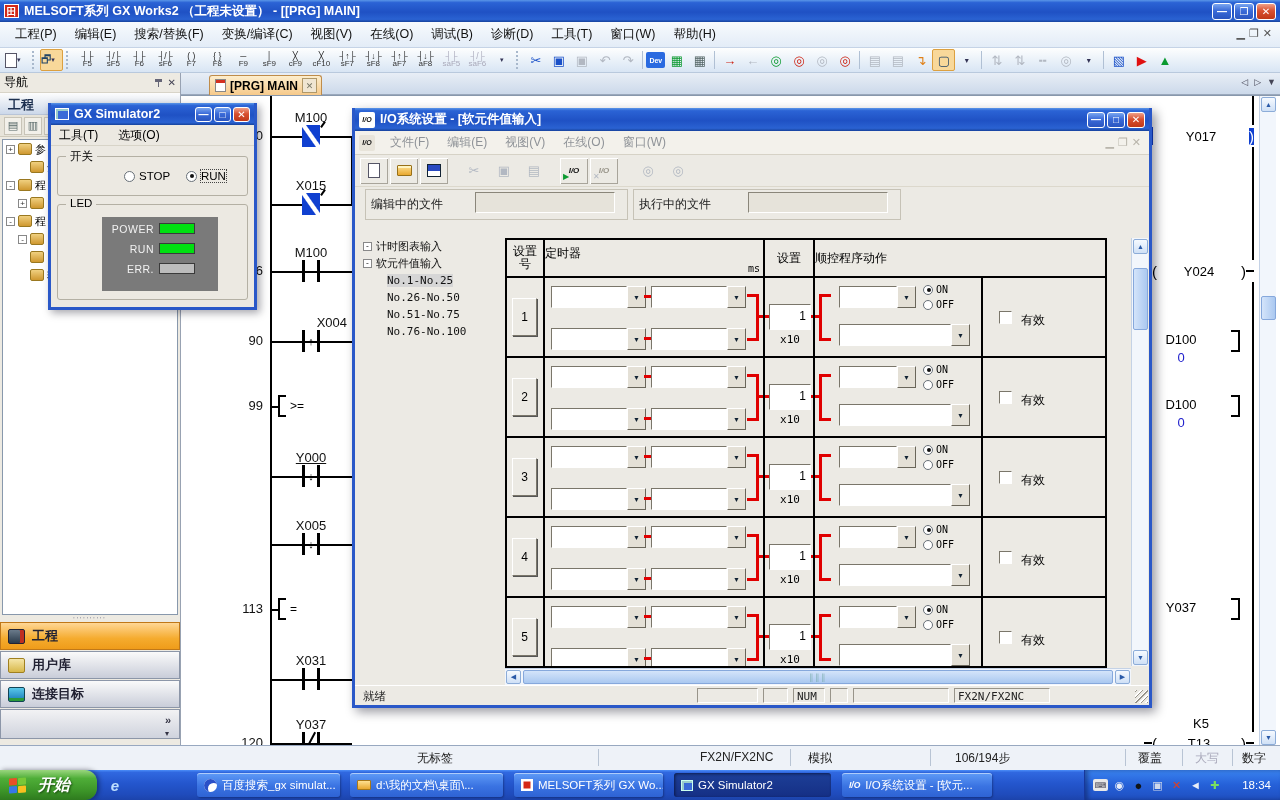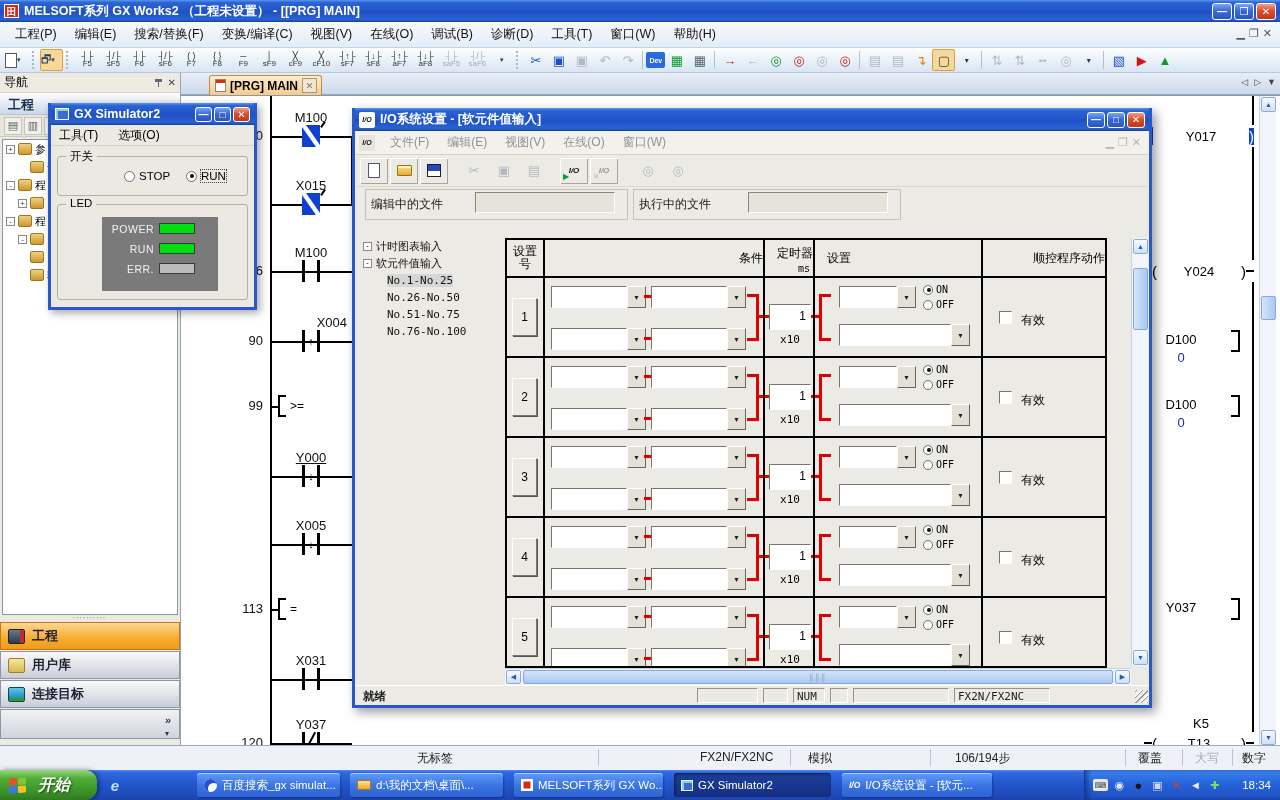--- a/index.html
+++ b/index.html
@@ -146,21 +146,21 @@
   .tgrow { display:flex; align-items:center; gap:4px; height:17px; }
   .tchild { display:flex; align-items:center; height:17px; padding-left:24px; }
   .tchild .sel { background:#d6d6d6; }
   .iod-table { position:absolute; left:150px; top:130px; width:602px; border:2px solid #000; background:#eceae4; }
   .thead, .trow { display:grid; grid-template-columns:36px 220px 50px 168px 124px; }
   .thead { height:36px; }
   .trow { height:80px; border-top:2px solid #000; }
   .trow.cut { height:70px; overflow:hidden; }
   .td { position:relative; border-left:2px solid #000; }
   .td:first-child { border-left:none; }
-  .th { font-size:12px; display:flex; align-items:center; justify-content:flex-end; text-align:center; }
+  .th { font-size:12px; display:flex; align-items:center; justify-content:flex-start; text-align:center; }
   .th-num { width:26px; line-height:13px; margin:0 auto; }
   .ms { position:absolute; right:3px; bottom:2px; font-size:10px; font-family:"DejaVu Sans Mono",monospace; }
   .numbtn { position:absolute; left:5px; top:20px; width:25px; height:38px; background:#eceae4; border:1px solid; border-color:#fff #7a766a #7a766a #fff; box-shadow:1px 1px 0 #555; display:flex; align-items:center; justify-content:center; font-size:12px; }
   .combo { position:absolute; height:22px; display:flex; }
   .ci { width:76px; background:#fff; border:1px solid; border-color:#7a766a #fff #fff #7a766a; }
   .ci.w58 { width:58px; } .ci.w112 { width:112px; }
   .cb { width:19px; background:#e4e0d6; border:1px solid; border-color:#fff #6a665a #6a665a #fff; display:flex; align-items:center; justify-content:center; font-size:7px; color:#123; }
   .rdash { position:absolute; height:3px; background:#e00000; }
   .brk-r { position:absolute; width:12px; border-top:3px solid #e00000; border-right:3px solid #e00000; border-bottom:3px solid #e00000; }
   .brk-l { position:absolute; width:12px; border-top:3px solid #e00000; border-left:3px solid #e00000; border-bottom:3px solid #e00000; }
@@ -704,21 +704,20 @@
           <span>No.76-No.100</span>
         </div>
       </div>
   </div>
 
   <div class="iod-table">
     <div class="thead">
       <div class="td th">
           <span class="th-num">设置号</span>
         </div>
-      <div class="td th">条件</div>
       <div class="td th">
           <span style="margin-bottom:10px;">定时器</span>
           <span class="ms">ms</span>
         </div>
       <div class="td th" style="justify-content:flex-start;padding-left:12px;">设置</div>
       <div class="td th">顺控程序动作</div>
     </div>
 
     <div class="trow">
       <div class="td">
@@ -1007,21 +1006,21 @@
     <div class="ab xarr" style="left:1px;bottom:1px;width:15px;height:15px;">▼</div>
   </div>
 
   <div class="ab" style="left:150px;top:560px;width:626px;height:17px;background:#f2f6fc;border-top:1px solid #c4d2e6;">
     <div class="ab xarr" style="left:1px;top:1px;width:15px;height:14px;">◀</div>
     <div class="ab xthumb h" style="left:18px;top:1px;width:590px;height:14px;">║║║</div>
     <div class="ab xarr" style="right:1px;top:1px;width:15px;height:14px;">▶</div>
   </div>
 
   <div class="iod-status">
-    <span class="ab" style="left:8px;top:3px;font-weight:bold;">就绪</span>
+    <span class="ab" style="left:8px;top:3px;">就绪</span>
     <span class="isp" style="left:342px;width:61px;"></span>
     <span class="isp" style="left:408px;width:25px;"></span>
     <span class="isp" style="left:438px;width:32px;">NUM</span>
     <span class="isp" style="left:475px;width:18px;"></span>
     <span class="isp" style="left:498px;width:96px;"></span>
     <span class="isp" style="left:599px;width:96px;">FX2N/FX2NC</span>
     <span class="sizegrip"></span>
   </div>
 </div>
 

